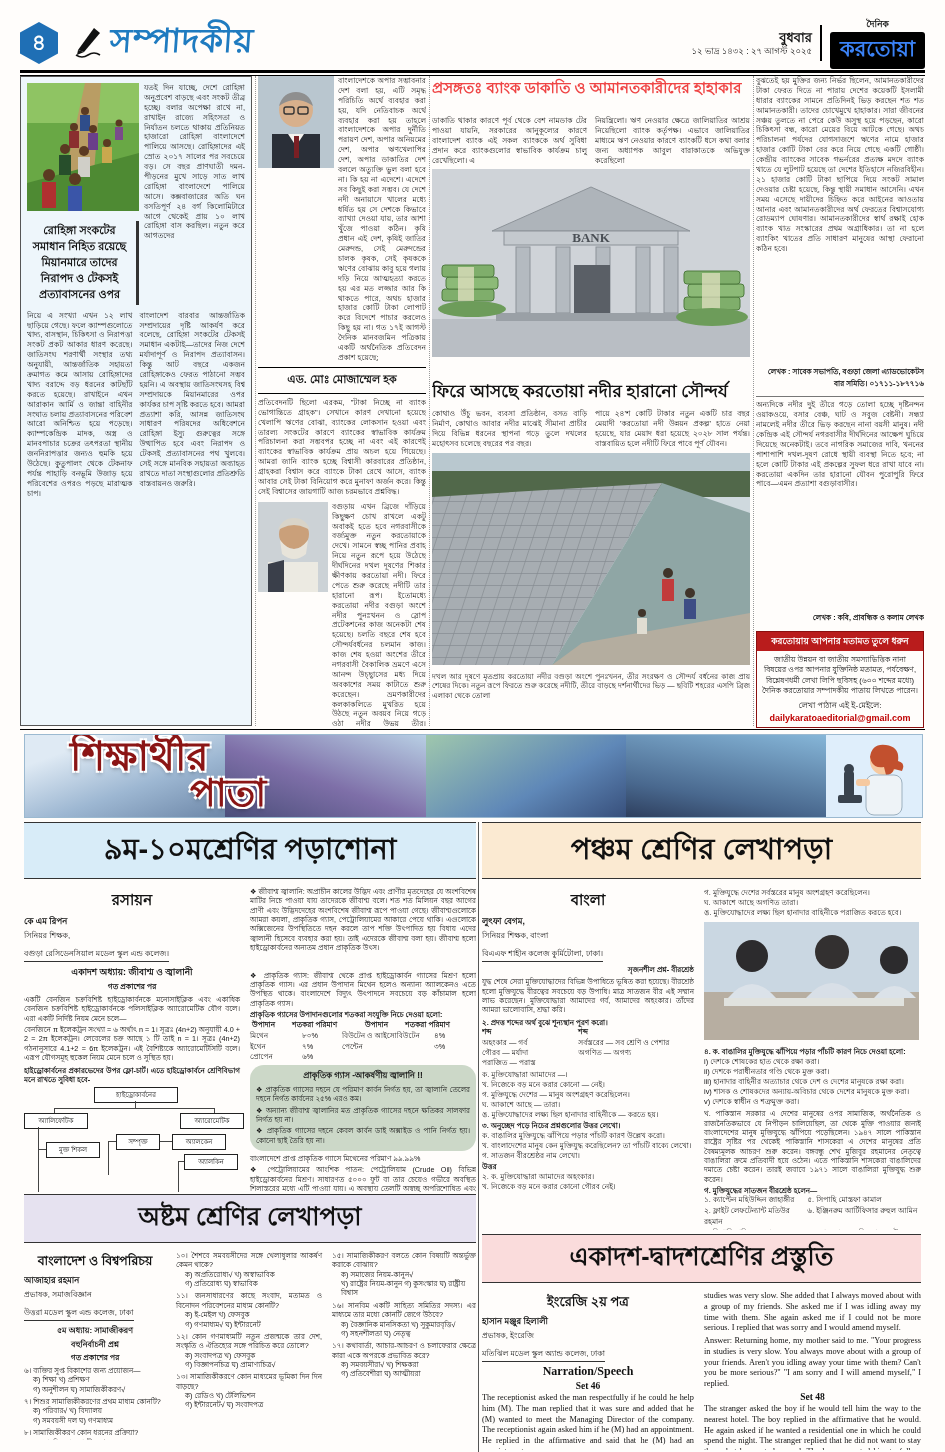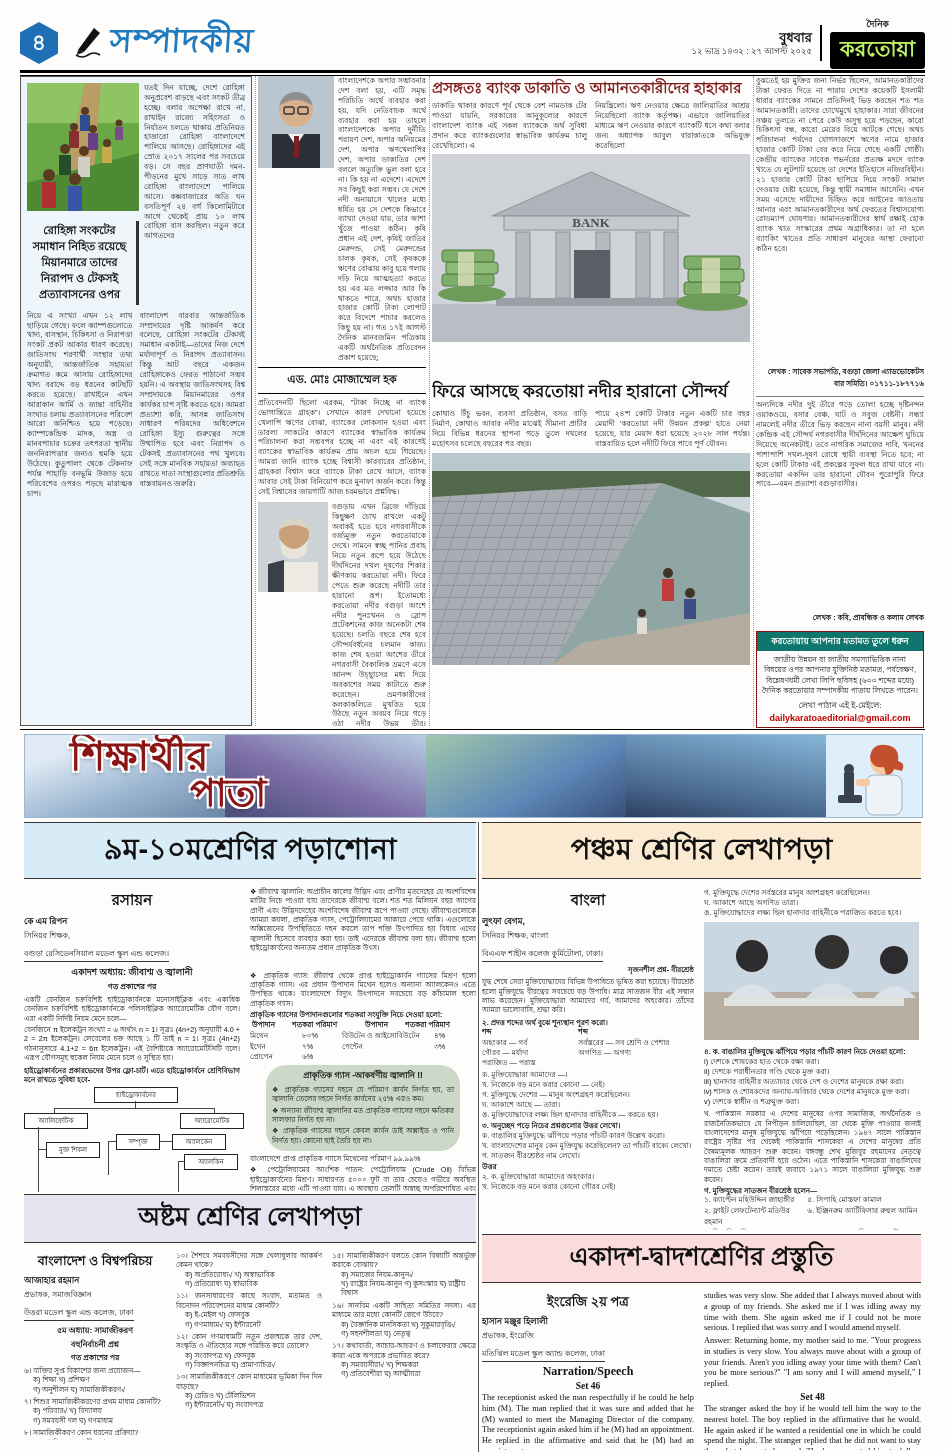--- a/index.html
+++ b/index.html
@@ -11,21 +11,21 @@
        display:flex;align-items:center;justify-content:center;color:#fff;font-size:22px;font-weight:bold;}
   .logo{display:flex;align-items:center;margin-left:14px;}
   .logo-text{font-size:33px;font-weight:bold;color:#1f7bc0;transform:skewX(-4deg);letter-spacing:1px;}
   .hdr-right{margin-left:auto;display:flex;align-items:center;gap:8px;}
   .dateblock{text-align:right;line-height:1.2;}
   .dateblock .wd{font-weight:bold;font-size:13px;}
   .dateblock .dl{font-size:8.5px;}
   .vbar{width:2px;height:36px;background:#000;}
   .mast{text-align:center;}
   .mast .small{font-size:9px;font-weight:bold;}
-  .mast .big{background:#000;color:#bef264;font-size:21px;font-weight:bold;padding:1px 10px;border-radius:3px;}
+  .mast .big{background:#000;color:#3b82f6;font-size:21px;font-weight:bold;padding:1px 10px;border-radius:3px;}
   .hdr-rule{position:absolute;left:20px;top:70px;width:905px;border-top:3px solid #000;border-bottom:1px solid #000;height:2px;}
   
   .t75{font-size:7.5px;line-height:1.32;text-align:justify;}
   .t7{font-size:7.2px;line-height:1.3;text-align:justify;}
   .bold{font-weight:bold;}
   .byline-box{border-top:1.5px solid #000;border-bottom:1.5px solid #000;text-align:center;font-weight:bold;
               font-size:11px;padding:3px 0;margin:4px 0;}
   .credit{font-size:7.3px;font-weight:bold;text-align:right;margin:3px 0;}
   .vsep{position:absolute;border-left:1px dotted #999;}
   
@@ -33,29 +33,29 @@
        padding:6px;box-sizing:border-box;overflow:hidden;}
   .roh h1{margin:0 0 4px 0;font-size:17px;}
   .roh-top{display:flex;gap:5px;}
   .roh-left{width:112px;flex:none;}
   .quote{font-size:11px;font-weight:bold;text-align:center;line-height:1.45;margin-top:6px;
          border-right:3px solid #333;padding:2px 4px 2px 0;}
   .roh-body{margin-top:6px;column-count:2;column-gap:7px;height:398px;overflow:hidden;}
   .midcol{position:absolute;left:258px;top:76px;width:168px;height:652px;overflow:hidden;}
   .prow{display:flex;gap:4px;}
   .bank{position:absolute;left:432px;top:76px;width:318px;overflow:hidden;}
-  .bank h1{margin:0 0 0 0;font-size:15px;color:#7f1d1d;white-space:nowrap;overflow:hidden;}
+  .bank h1{margin:0 0 15px 0;font-size:15px;color:#ef4444;white-space:nowrap;overflow:hidden;}
   .twocol{display:flex;gap:8px;}
   .twocol>div{flex:1;}
   .kar{position:absolute;left:432px;top:378px;width:318px;overflow:hidden;}
   .kar h1{margin:0 0 3px 0;font-size:17px;white-space:nowrap;overflow:hidden;}
   .caption{font-size:7.3px;line-height:1.3;text-align:justify;margin-top:3px;}
   .rcol{position:absolute;left:756px;top:76px;width:168px;height:652px;display:flex;flex-direction:column;overflow:hidden;}
   .opbox{border:1.5px solid #8a0f0f;margin-top:4px;}
-  .opbox .tt{background:#0f766e;color:#fff;font-weight:bold;font-size:9px;text-align:center;padding:2px;}
+  .opbox .tt{background:#b91c1c;color:#fff;font-weight:bold;font-size:9px;text-align:center;padding:2px;}
   .opbox .bd{font-size:7.6px;text-align:center;padding:4px 5px 2px;line-height:1.35;}
   .opbox .el{font-size:8px;text-align:center;padding:1px;}
   .opbox .em{font-size:9px;font-weight:bold;color:#c00000;text-align:center;padding:0 0 4px;}
   .hrule{position:absolute;background:#000;}
   
   .banner{position:absolute;left:24px;top:734px;width:897px;height:82px;overflow:hidden;border:1px solid #9bb9d0;
           background:linear-gradient(90deg,#e8f2fb,#c4dcef 40%,#bcd7ec);display:flex;}
   .bphoto{flex:1;margin:0;}
   .bp1{background:linear-gradient(160deg,#dfeaf4 20%,#9db7d2 60%,#6d87a8);}
   .bp2{background:linear-gradient(200deg,#b8cfe4,#7e6fa8 55%,#4b4e7a);}
@@ -78,21 +78,21 @@
   .c1112 .sec-head{background:#fadcdc;font-size:25px;padding:2px 0;}
   .sec-body{display:flex;gap:10px;padding-top:8px;}
   .subj{font-size:15px;font-weight:bold;text-align:center;margin:1px 0 2px;}
   .tline{font-size:8.5px;font-weight:bold;}
   .tline2{font-size:7.8px;}
   .tline3{font-size:7.8px;border-bottom:1px solid #333;display:inline-block;padding-bottom:1px;}
   .chap{font-size:9px;font-weight:bold;text-align:center;margin:3px 0 1px;}
   .prev{font-size:7.5px;font-weight:bold;text-align:center;margin-bottom:2px;}
   .gastbl{width:100%;font-size:7.3px;border-collapse:collapse;}
   .gastbl td{padding:0 2px;vertical-align:top;}
-  .gb{background:#ccd8c8;border-radius:20px;padding:4px 6px;margin:3px 16px;}
+  .gb{background:#ccd8c8;border-radius:14px;padding:4px 6px;margin:3px 0;}
   .gb .gt{font-size:8.3px;font-weight:bold;text-align:center;margin-bottom:2px;}
   .mcq{margin-bottom:3px;}
   .mcq-q{font-size:7.2px;line-height:1.3;text-align:justify;}
   .mcq-o{font-size:7.2px;line-height:1.3;padding-left:9px;}
   .eng{font-family:"Liberation Serif",serif;font-size:8.3px;line-height:1.3;text-align:justify;}
   .setlbl{font-family:"Liberation Serif",serif;font-size:9.5px;font-weight:bold;text-align:center;margin:2px 0;}
   .ntitle{font-family:"Liberation Serif",serif;font-size:12px;font-weight:bold;text-align:center;margin:2px 0;}
   
   .fc{position:relative;width:222px;height:152px;margin-top:3px;}
   .fc-box{position:absolute;border:1px solid #222;background:#fff;font-size:6.8px;text-align:center;padding:1px 2px;box-sizing:border-box;}
@@ -267,20 +267,21 @@
       <g>
         <circle cx="236" cy="120" r="5" fill="#40342a"></circle>
           <rect x="230" y="126" width="12" height="22" fill="#c23b3b"></rect>
         <circle cx="258" cy="140" r="5" fill="#40342a"></circle>
           <rect x="252" y="146" width="12" height="20" fill="#3d4d85"></rect>
         <circle cx="210" cy="160" r="4" fill="#40342a"></circle>
           <rect x="205" y="165" width="10" height="16" fill="#e0ddd2"></rect>
       </g>
       <rect y="0" width="318" height="18" fill="#b9c8cf"></rect>
     </svg>
+    <div class="caption">দখল আর দূষণে মৃতপ্রায় করতোয়া নদীর বগুড়া অংশে পুনঃখনন, তীর সংরক্ষণ ও সৌন্দর্য বর্ধনের কাজ প্রায় শেষের দিকে। নতুন রূপে ফিরতে শুরু করেছে নদীটি, তীরে বাড়ছে দর্শনার্থীদের ভিড় — ছবিটি শহরের এসপি ব্রিজ এলাকা থেকে তোলা</div>
   </div>
 
   <div class="rcol">
     <div class="t75" style="height:300px;overflow:hidden;">বুঝতেই হয় মুক্তির জন্য নির্ভর ছিলেন, আমানতকারীদের টাকা ফেরত দিতে না পারায় দেশের কয়েকটি ইসলামী ধারার ব্যাংকের সামনে প্রতিদিনই ভিড় করছেন শত শত আমানতকারী। তাদের চোখেমুখে হাহাকার। সারা জীবনের সঞ্চয় তুলতে না পেরে কেউ অসুস্থ হয়ে পড়ছেন, কারো চিকিৎসা বন্ধ, কারো মেয়ের বিয়ে আটকে গেছে। অথচ পরিচালনা পর্ষদের যোগসাজশে ঋণের নামে হাজার হাজার কোটি টাকা বের করে নিয়ে গেছে একটি গোষ্ঠী। কেন্দ্রীয় ব্যাংকের সাবেক গভর্নরের প্রত্যক্ষ মদদে ব্যাংক খাতে যে লুটপাট হয়েছে তা দেশের ইতিহাসে নজিরবিহীন। ২১ হাজার কোটি টাকা ছাপিয়ে দিয়ে সংকট সামাল দেওয়ার চেষ্টা হয়েছে, কিন্তু স্থায়ী সমাধান আসেনি। এখন সময় এসেছে দায়ীদের চিহ্নিত করে আইনের আওতায় আনার এবং আমানতকারীদের অর্থ ফেরতের বিশ্বাসযোগ্য রোডম্যাপ ঘোষণার। আমানতকারীদের স্বার্থ রক্ষাই হোক ব্যাংক খাত সংস্কারের প্রথম অগ্রাধিকার। তা না হলে ব্যাংকিং খাতের প্রতি সাধারণ মানুষের আস্থা ফেরানো কঠিন হবে।</div>
     <div class="credit">লেখক : সাবেক সভাপতি, বগুড়া জেলা এ্যাডভোকেটস বার সমিতি। ০১৭১১-১৮৭৭১৬</div>
     <div style="border-top:1px solid #777;margin:3px 0;"></div>
     <div class="t75" style="height:218px;overflow:hidden;">অন্যদিকে নদীর দুই তীরে গড়ে তোলা হচ্ছে দৃষ্টিনন্দন ওয়াকওয়ে, বসার বেঞ্চ, ঘাট ও সবুজ বেষ্টনী। সন্ধ্যা নামলেই নদীর তীরে ভিড় করছেন নানা বয়সী মানুষ। নদী কেন্দ্রিক এই সৌন্দর্য নগরবাসীর দীর্ঘদিনের আক্ষেপ ঘুচিয়ে দিয়েছে অনেকটাই। তবে নাগরিক সমাজের দাবি, খননের পাশাপাশি দখল-দূষণ রোধে স্থায়ী ব্যবস্থা নিতে হবে; না হলে কোটি টাকার এই প্রকল্পের সুফল ধরে রাখা যাবে না। করতোয়া একদিন তার হারানো যৌবন পুরোপুরি ফিরে পাবে—এমন প্রত্যাশা বগুড়াবাসীর।</div>
     <div class="credit">লেখক : কবি, প্রাবন্ধিক ও কলাম লেখক</div>
     <div class="opbox">
       <div class="tt">করতোয়ায় আপনার মতামত তুলে ধরুন</div>

